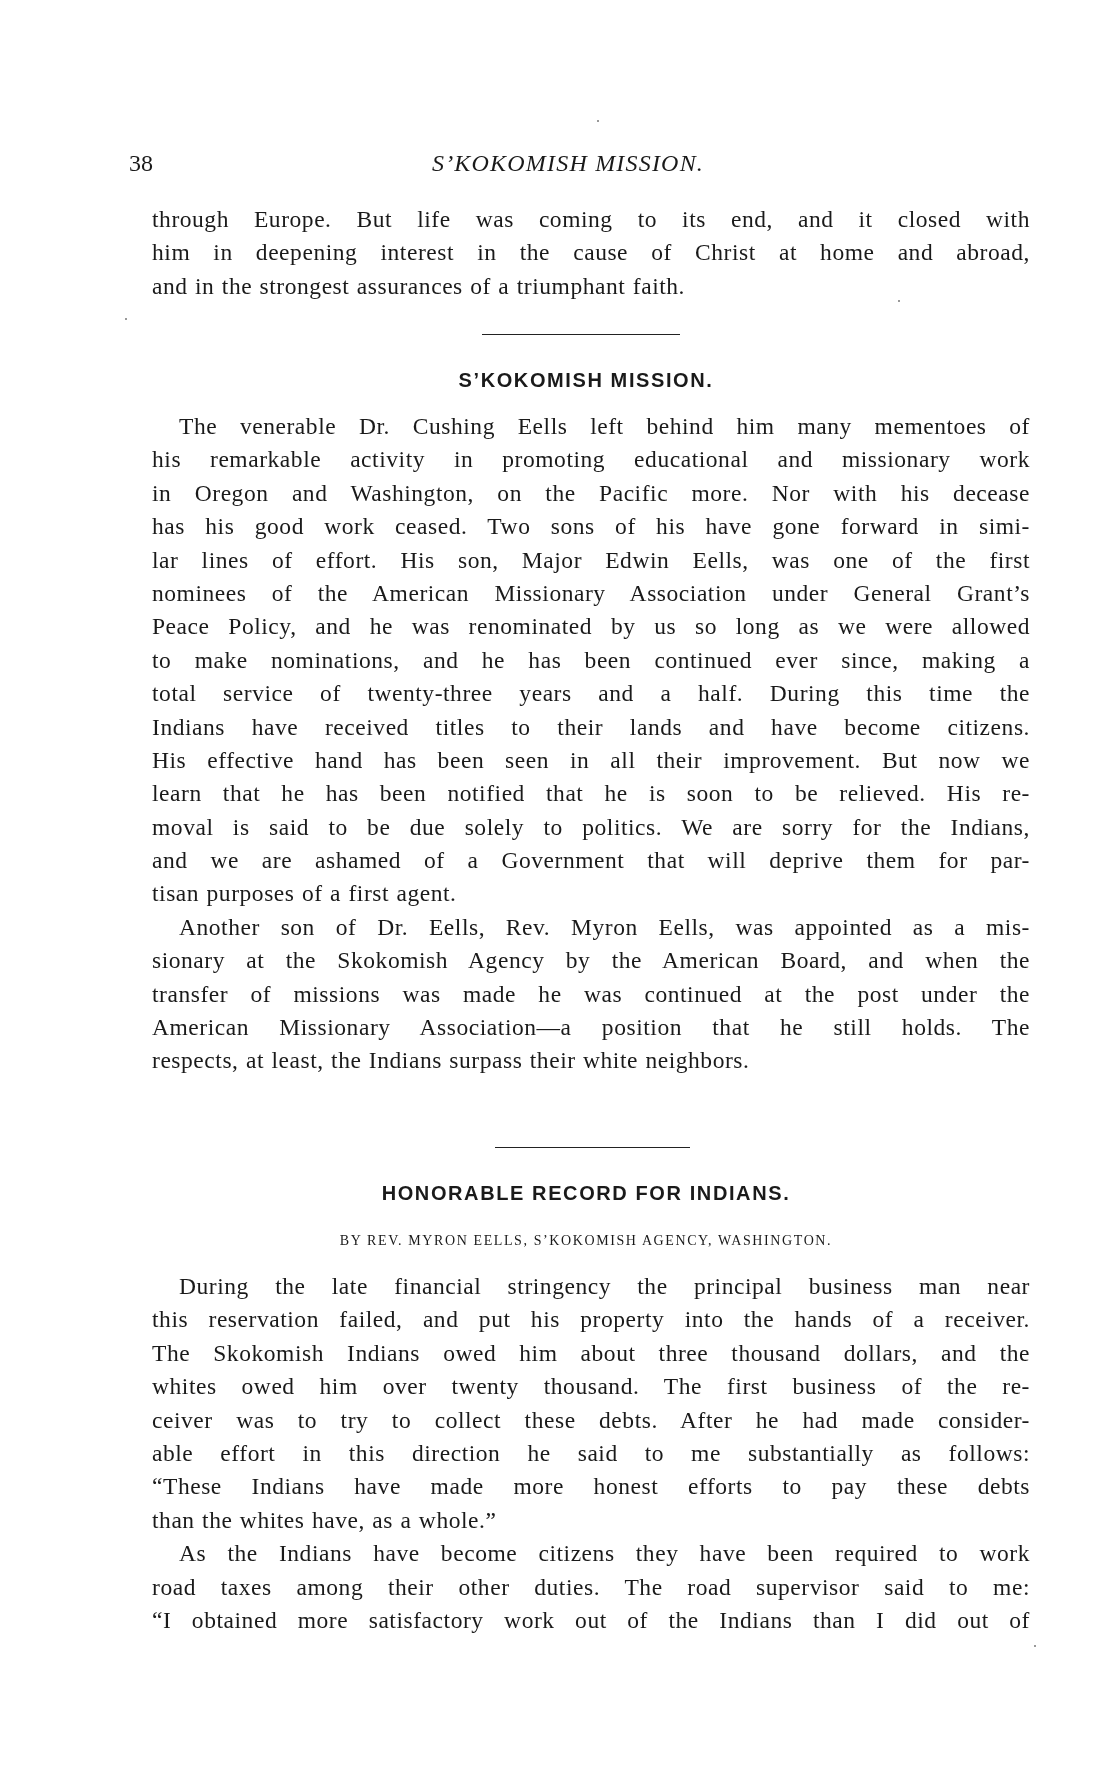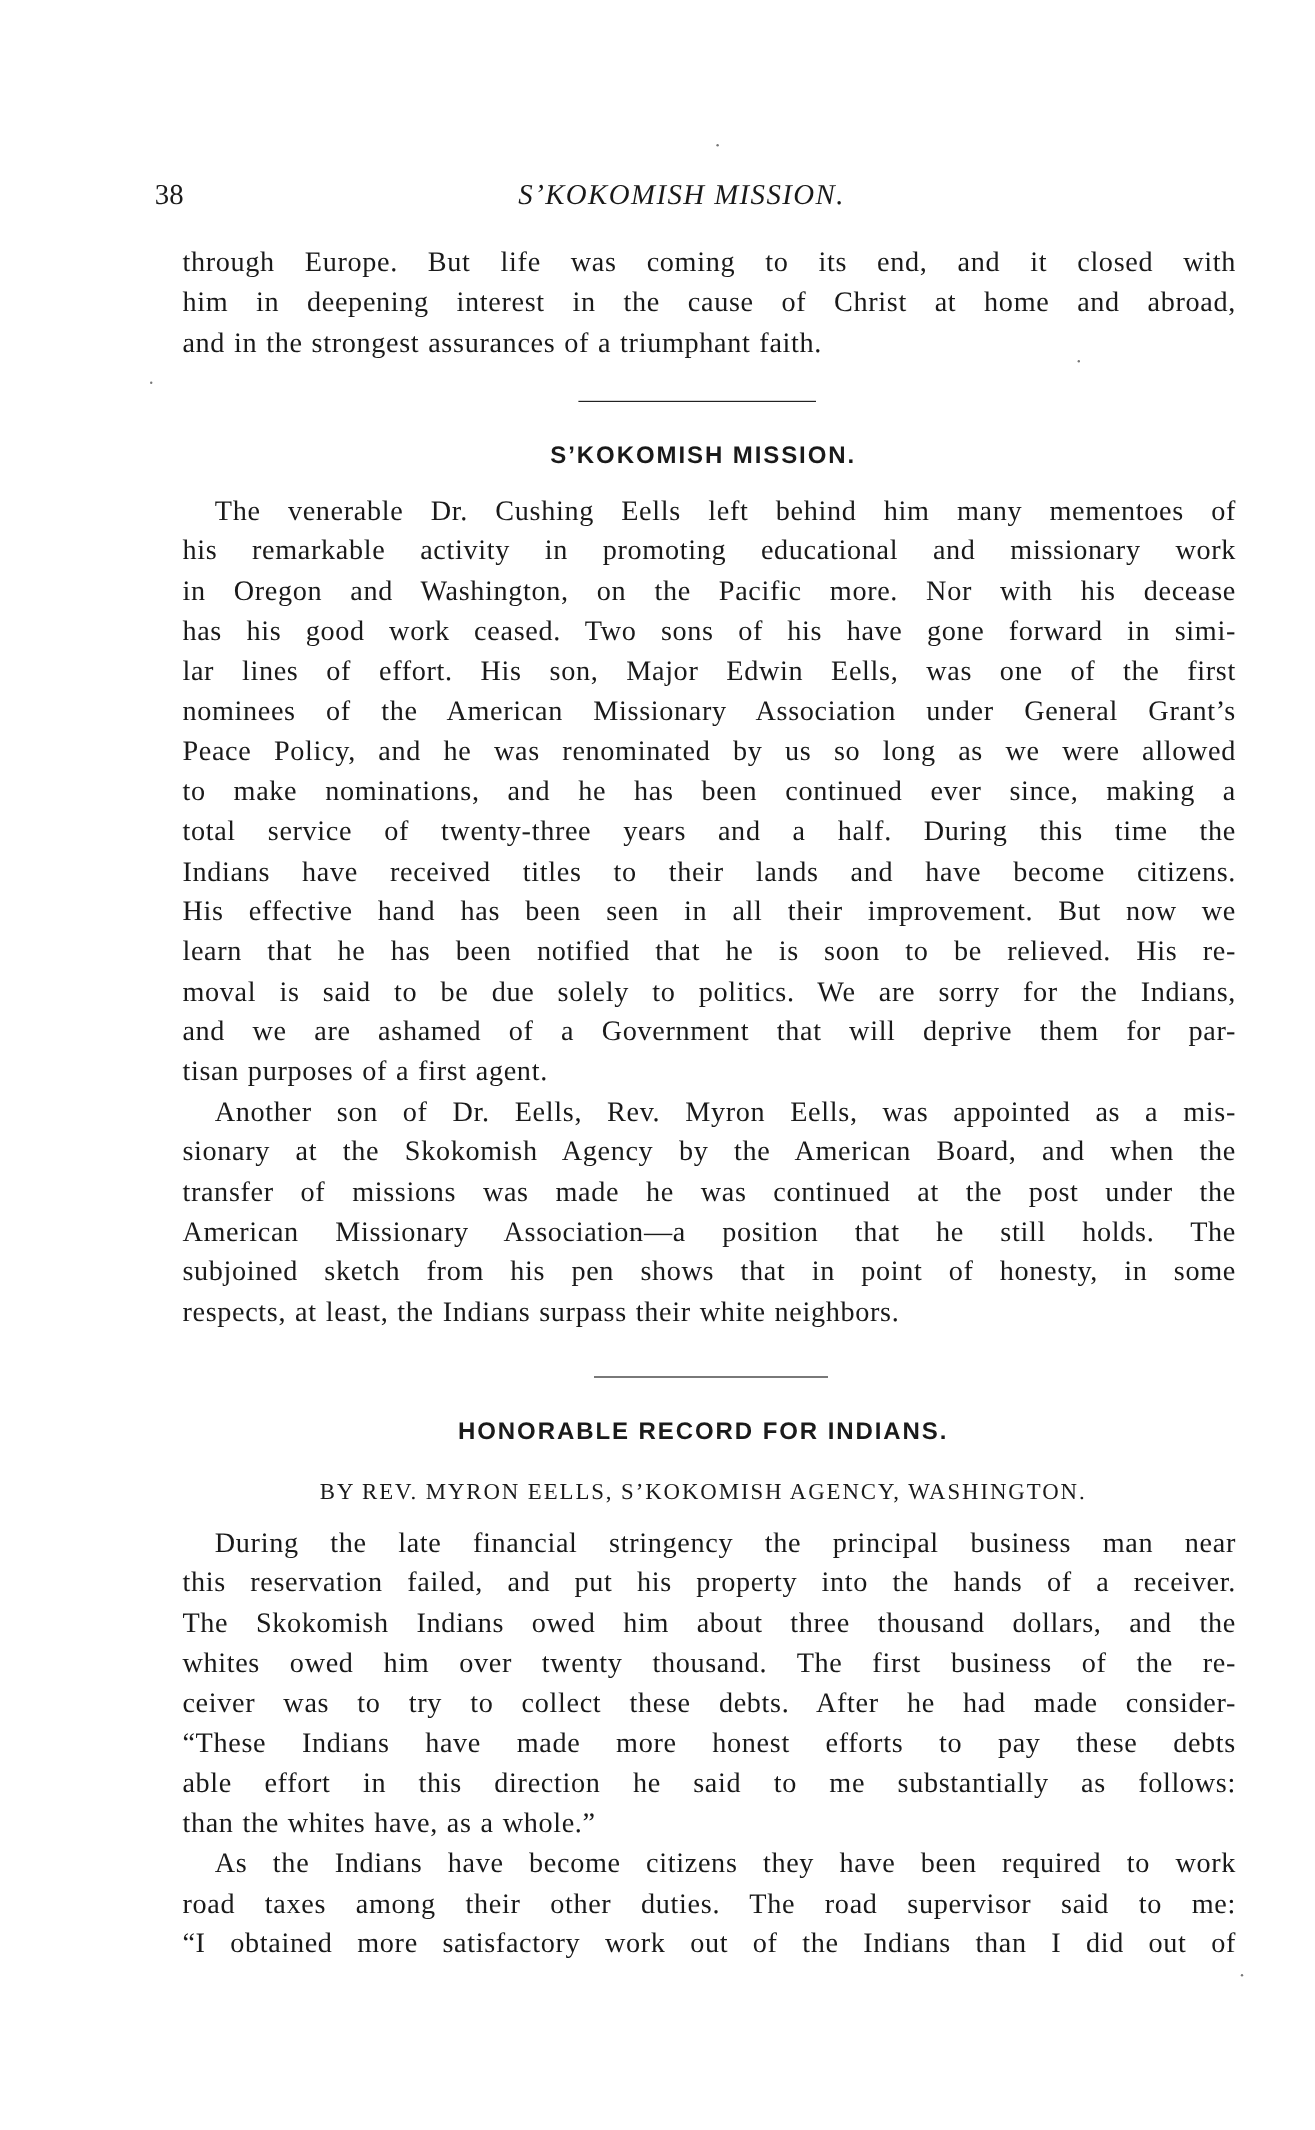--- a/index.html
+++ b/index.html
@@ -14,21 +14,21 @@
   .line { display: block; height: 33.4px; line-height: 33.4px; font-size: 23.5px;
           text-align: justify; text-align-last: justify; white-space: nowrap;
           letter-spacing: 0.55px; word-spacing: 1px; }
   .line.last { text-align-last: left; }
   .line.indent { padding-left: 27px; }
   .sep { position: absolute; height: 0; border-top: 1.5px solid #222; }
   .heading { position: absolute; left: 147px; width: 878px; text-align: center;
              font-family: "Liberation Sans", "DejaVu Sans", sans-serif; font-weight: bold;
              font-size: 20px; letter-spacing: 1.6px; }
   .byline { position: absolute; left: 147px; width: 878px; text-align: center;
-            font-size: 19px; letter-spacing: 1.6px; }
+            font-size: 14px; letter-spacing: 1.6px; }
   .speck { position: absolute; width: 2px; height: 2px; background: #777; border-radius: 1px; }
 </style>
 </head>
 <body>
 
 <div class="page">
 
   <div class="running-head">
     <span class="page-number">38</span>
     <div class="running-title">S’KOKOMISH MISSION.</div>
@@ -58,38 +58,37 @@
     <span class="line">His effective hand has been seen in all their improvement.  But now we</span>
     <span class="line">learn that he has been notified that he is soon to be relieved.  His re-</span>
     <span class="line">moval is said to be due solely to politics.  We are sorry for the Indians,</span>
     <span class="line">and we are ashamed of a Government that will deprive them for par-</span>
     <span class="line last">tisan purposes of a first agent.</span>
 
     <span class="line indent">Another son of Dr. Eells, Rev. Myron Eells, was appointed as a mis-</span>
     <span class="line">sionary at the Skokomish Agency by the American Board, and when the</span>
     <span class="line">transfer of missions was made he was continued at the post under the</span>
     <span class="line">American Missionary Association—a position that he still holds.  The</span>
-    <span class="line">subjoined sketch from his pen shows that in point of honesty, in some</span>
     <span class="line last">respects, at least, the Indians surpass their white neighbors.</span>
   </div>
 
   <div class="sep" style="top:1147px; left:495px; width:195px;"></div>
 
   <div class="heading" style="top:1182px;">HONORABLE RECORD FOR INDIANS.</div>
 
   <div class="byline" style="top:1233px;">BY REV. MYRON EELLS, S’KOKOMISH AGENCY, WASHINGTON.</div>
 
   <div class="block" style="top:1270px;">
     <span class="line indent">During the late financial stringency the principal business man near</span>
     <span class="line">this reservation failed, and put his property into the hands of a receiver.</span>
     <span class="line">The Skokomish Indians owed him about three thousand dollars, and the</span>
     <span class="line">whites owed him over twenty thousand.  The first business of the re-</span>
     <span class="line">ceiver was to try to collect these debts.  After he had made consider-</span>
+    <span class="line">able effort in this direction he said to me substantially as follows:</span>
     <span class="line">“These Indians have made more honest efforts to pay these debts</span>
-    <span class="line">able effort in this direction he said to me substantially as follows:</span>
     <span class="line last">than the whites have, as a whole.”</span>
     <span class="line indent">As the Indians have become citizens they have been required to work</span>
     <span class="line">road taxes among their other duties.  The road supervisor said to me:</span>
     <span class="line">“I obtained more satisfactory work out of the Indians than I did out of</span>
   </div>
 
   <div class="speck" style="left:597px; top:120px;"></div>
   <div class="speck" style="left:125px; top:318px;"></div>
   <div class="speck" style="left:898px; top:300px;"></div>
   <div class="speck" style="left:1034px; top:1645px;"></div>

